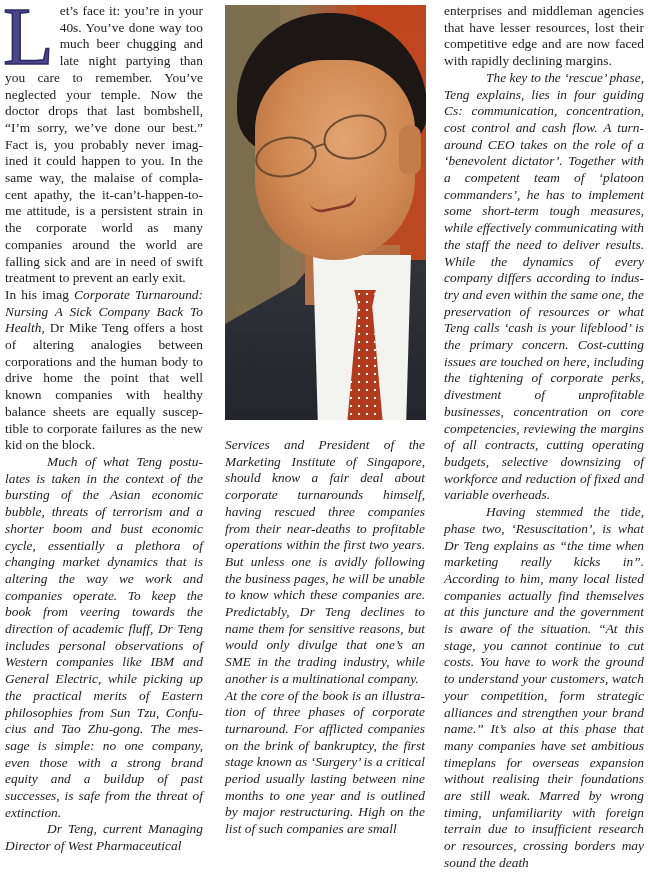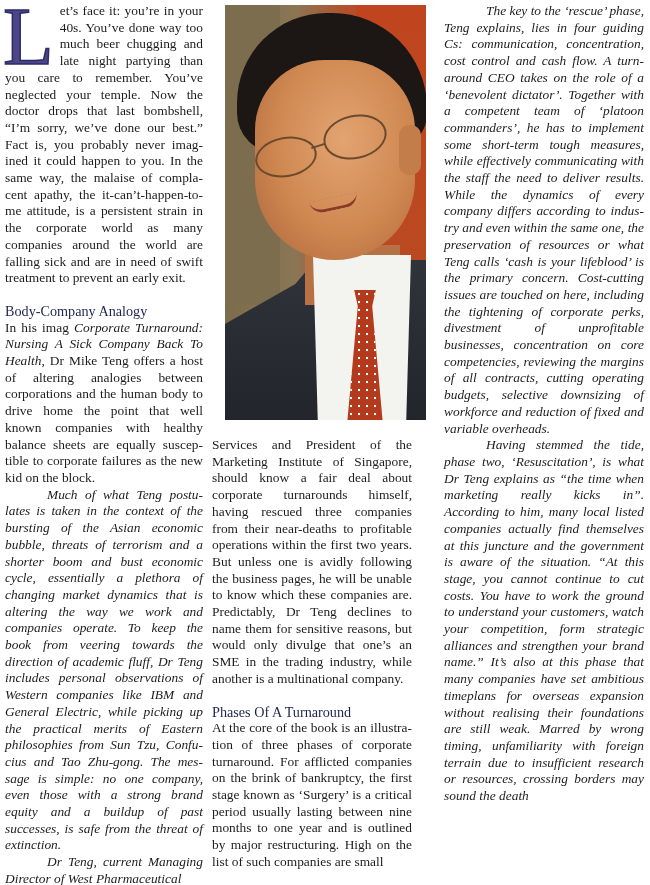--- a/index.html
+++ b/index.html
@@ -9,21 +9,21 @@
     color: #1c1c1c;
   }
   .col {
     position: absolute;
     font-size: 13.4px;
     line-height: 16.7px;
     text-align: justify;
     hyphens: manual;
   }
   #col1 { left: 5px; top: 3px; width: 198px; }
-  #col2 { left: 212px; top: 437px; width: 200px; }
+  #col2 { left: 225px; top: 437px; width: 200px; font-style: italic; }
   #col3 { left: 444px; top: 3px; width: 200px; }
   .col p { margin: 0; text-indent: 0; }
   .col p.indent { text-indent: 42px; font-style: italic; }
   .col h3 {
     margin: 16px 0 0 0;
     font-weight: normal;
     font-size: 14.2px;
     line-height: 16.7px;
     color: #1f2350;
   }
@@ -56,21 +56,20 @@
   #photo .neck { position:absolute; left:80px; top:240px; width:95px; height:60px; background:#b67244; }
   #photo .suit { position:absolute; left:0; top:255px; width:201px; height:160px; background: linear-gradient(180deg,#30333a,#22252b); clip-path: polygon(0 40%, 35% 15%, 45% 0, 100% 0, 100% 100%, 0 100%); }
   #photo .shirt { position:absolute; left:88px; top:250px; width:98px; height:170px; background:#f3f3ef; clip-path: polygon(0 0, 100% 0, 95% 100%, 5% 100%); }
   #photo .tie { position:absolute; left:122px; top:285px; width:36px; height:135px; background: radial-gradient(circle, #ffffff 1px, transparent 1.6px) 0 0/8px 8px, #b43a1e; clip-path: polygon(20% 0, 80% 0, 70% 12%, 100% 100%, 0 100%, 30% 12%); }
 </style>
 </head>
 <body>
 
 <div id="col1" class="col">
   <p><span class="dropcap">L</span><span>et’s face it: you’re in your 40s. You’ve done way too much beer chugging and late night partying than you care to remember. You’ve neglected your temple. Now the doctor drops that last bombshell, “I’m sorry, we’ve done our best.” Fact is, you probably never imag­ined it could happen to you. In the same way, the malaise of compla­cent apathy, the it-can’t-happen-to-me attitude, is a persistent strain in the corporate world as many companies around the world are falling sick and are in need of swift treatment to prevent an early exit.</span></p>
-  <h3>Body-Company Analogy</h3>
   <p><span>In his imag </span><em>Corporate Turnaround: Nursing A Sick Company Back To Health</em><span>, Dr Mike Teng offers a host of altering analogies between corporations and the human body to drive home the point that well known companies with healthy balance sheets are equally suscep­tible to corporate failures as the new kid on the block.</span></p>
   <p class="indent">Much of what Teng postu­lates is taken in the context of the bursting of the Asian economic bubble, threats of terrorism and a shorter boom and bust economic cycle, essentially a plethora of changing market dynamics that is altering the way we work and companies operate. To keep the book from veering towards the direction of academic fluff, Dr Teng includes personal observations of Western companies like IBM and General Electric, while picking up the practical merits of Eastern philosophies from Sun Tzu, Confu­cius and Tao Zhu-gong. The mes­sage is simple: no one company, even those with a strong brand equity and a buildup of past successes, is safe from the threat of extinction.</p>
   <p class="indent">Dr Teng, current Managing Director of West Pharmaceutical</p>
 </div>
 
 <div id="photo" title="Portrait of Dr Mike Teng wearing glasses, dark suit, white shirt and red polka-dot tie">
   <div class="bg-left"></div>
   <div class="bg-right"></div>
   <div class="suit"></div>
   <div class="neck"></div>
@@ -80,20 +79,20 @@
   <div class="face"></div>
   <div class="ear"></div>
   <div class="glass-l"></div>
   <div class="glass-r"></div>
   <div class="bridge"></div>
   <div class="mouth"></div>
 </div>
 
 <div id="col2" class="col">
   <p>Services and President of the Marketing Institute of Singapore, should know a fair deal about corporate turnarounds himself, having rescued three companies from their near-deaths to profitable operations within the first two years. But unless one is avidly following the business pages, he will be unable to know which these companies are. Predictably, Dr Teng declines to name them for sensitive reasons, but would only divulge that one’s an SME in the trading industry, while another is a multinational company.</p>
-  <h3>Phases Of A Turnaround</h3>
   <p>At the core of the book is an illustra­tion of three phases of corporate turnaround. For afflicted companies on the brink of bankruptcy, the first stage known as ‘Surgery’ is a critical period usually lasting between nine months to one year and is outlined by major restructuring. High on the list of such companies are small</p>
 </div>
 
 <div id="col3" class="col">
+  <p>enterprises and middleman agencies that have lesser resources, lost their competitive edge and are now faced with rapidly declining margins.</p>
   <p class="indent">The key to the ‘rescue’ phase, Teng explains, lies in four guiding Cs: communication, concentration, cost control and cash flow. A turn­around CEO takes on the role of a ‘benevolent dictator’. Together with a competent team of ‘platoon commanders’, he has to implement some short-term tough measures, while effectively communicating with the staff the need to deliver results. While the dynamics of every company differs according to indus­try and even within the same one, the preservation of resources or what Teng calls ‘cash is your lifeblood’ is the primary concern. Cost-cutting issues are touched on here, includ­ing the tightening of corporate perks, divestment of unprofitable businesses, concentration on core competencies, reviewing the mar­gins of all contracts, cutting operat­ing budgets, selective downsizing of workforce and reduction of fixed and variable overheads.</p>
   <p class="indent">Having stemmed the tide, phase two, ‘Resuscitation’, is what Dr Teng explains as “the time when marketing really kicks in”. According to him, many local listed companies actually find themselves at this juncture and the government is aware of the situa­tion. “At this stage, you cannot continue to cut costs. You have to work the ground to understand your customers, watch your compe­tition, form strategic alliances and strengthen your brand name.” It’s also at this phase that many compa­nies have set ambitious timeplans for overseas expansion without realising their foundations are still weak. Marred by wrong timing, unfamiliarity with foreign terrain due to insufficient research or resources, crossing borders may sound the death</p>
 </div>
 
 </body></html>

